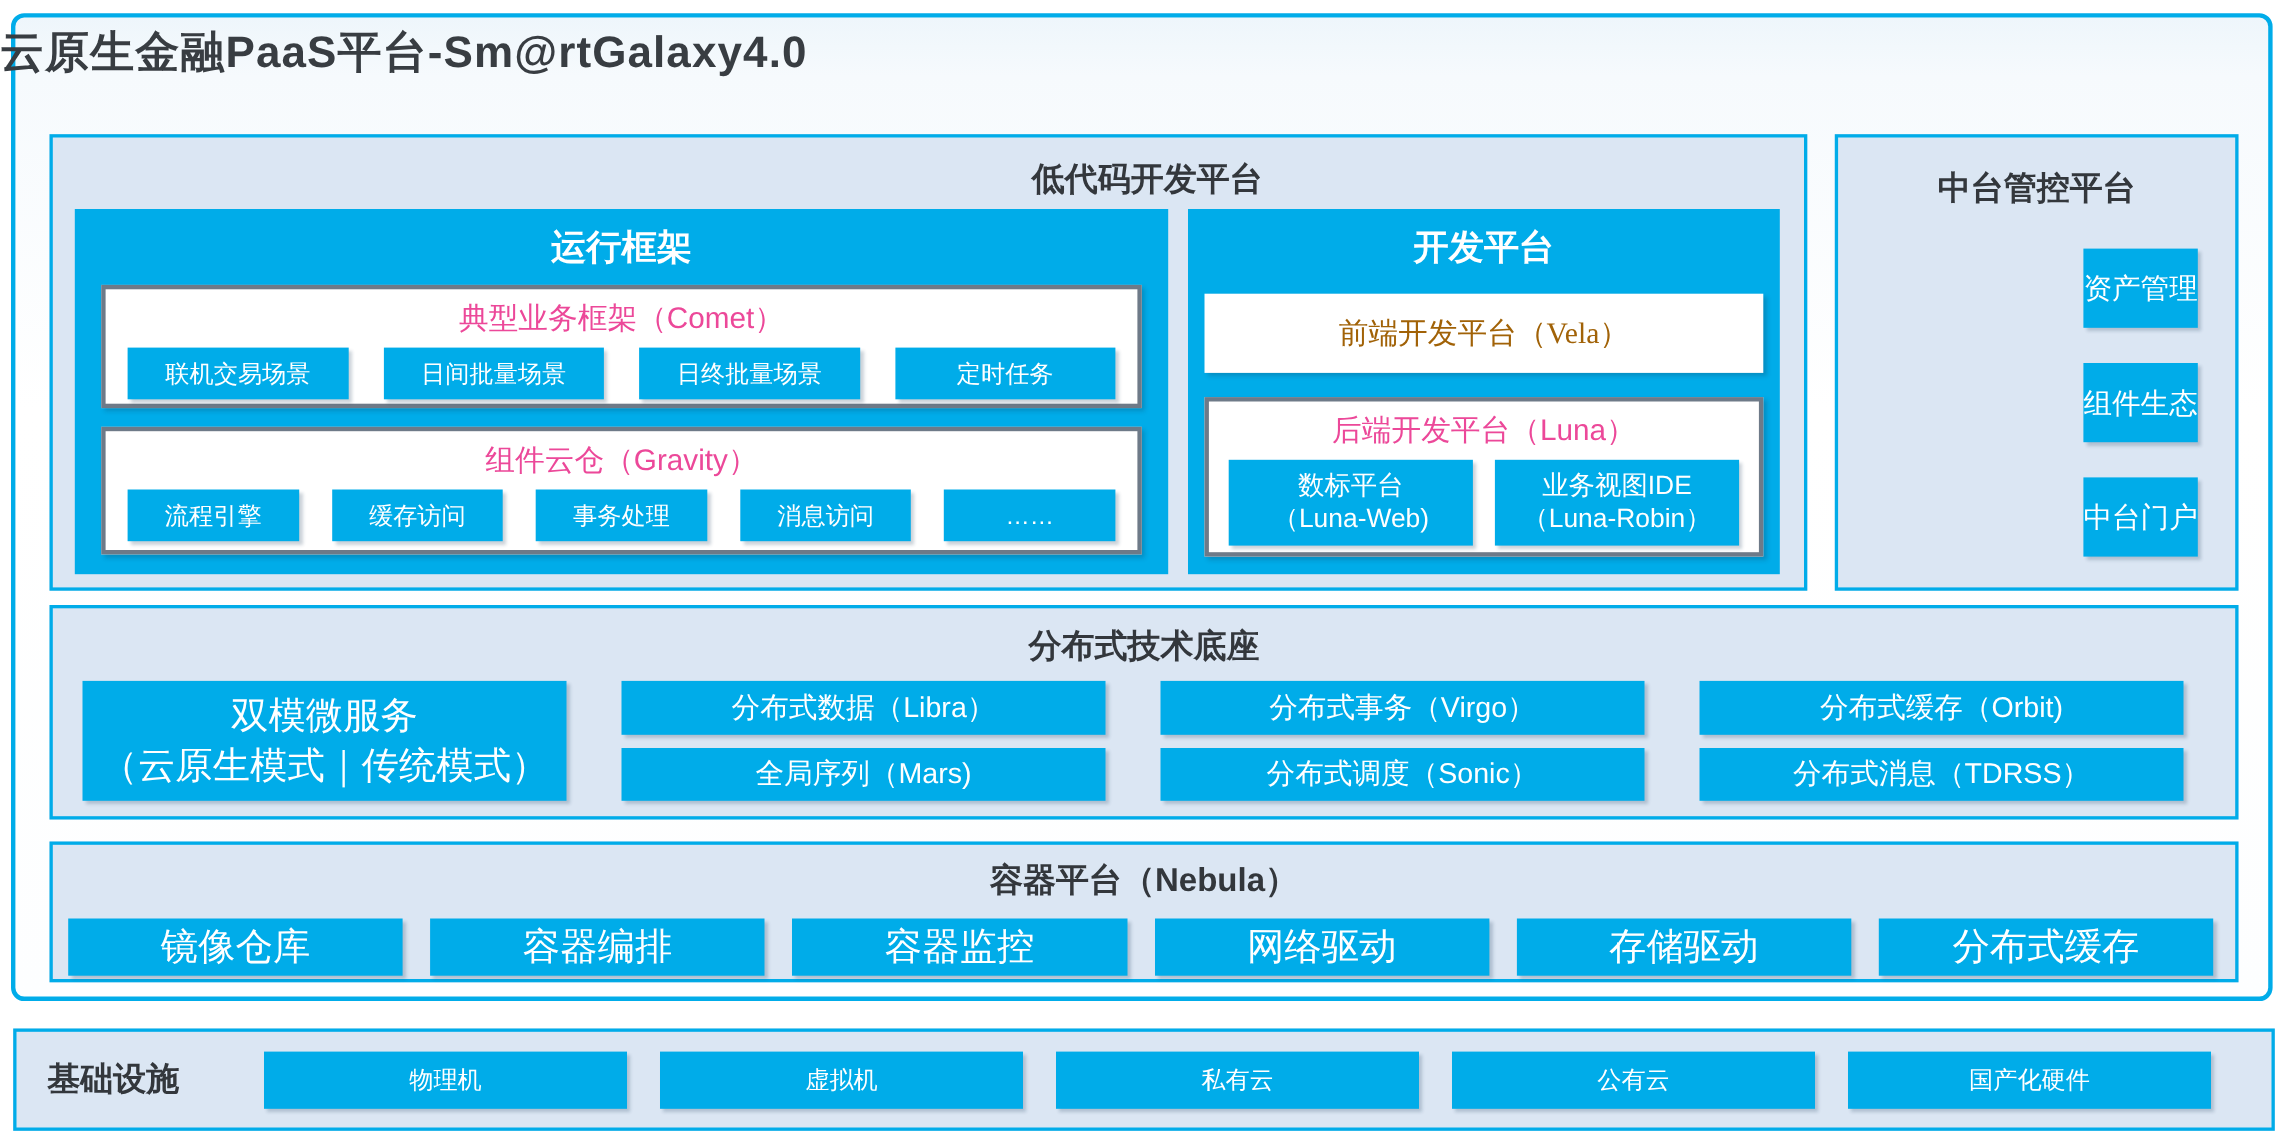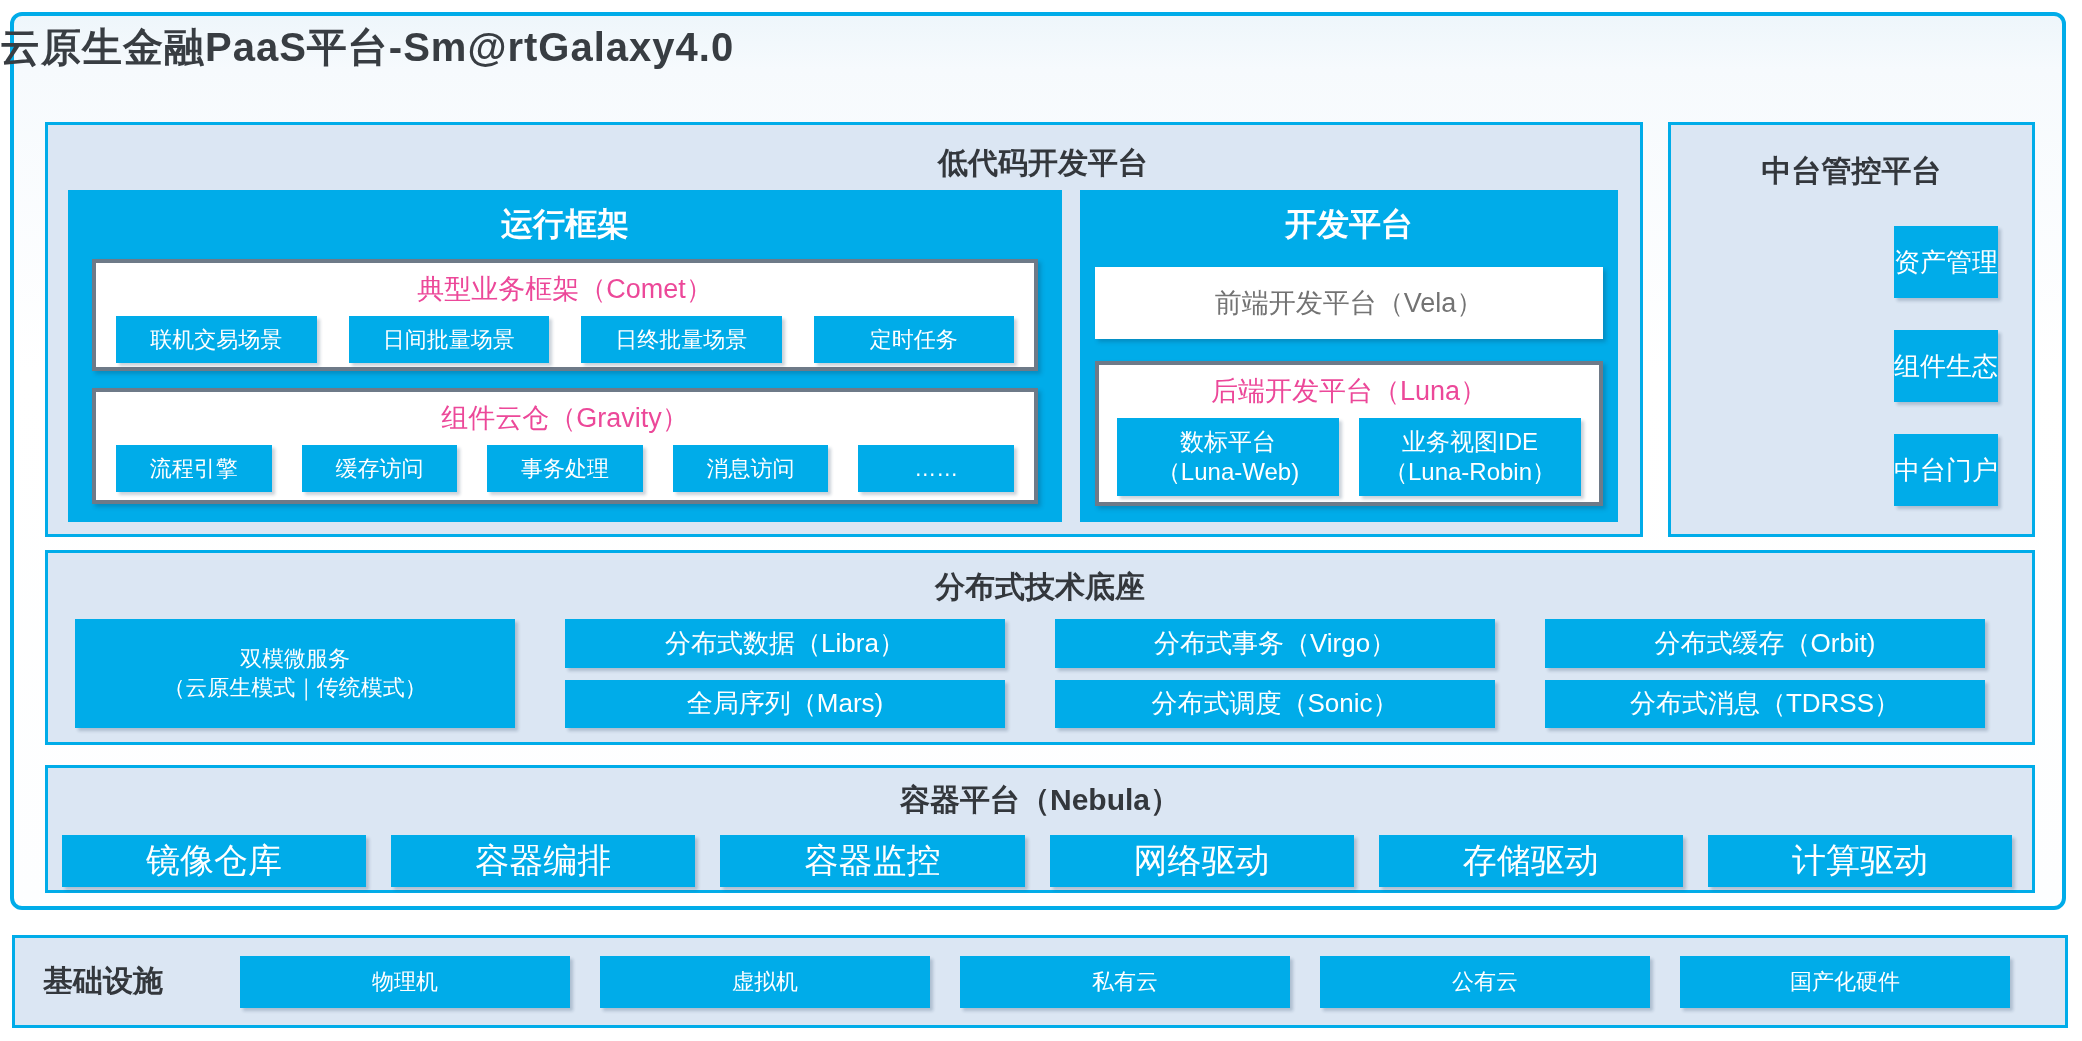--- a/index.html
+++ b/index.html
@@ -60,38 +60,39 @@
     background:var(--blue);color:#ffffff;
     display:flex;align-items:center;justify-content:center;text-align:center;
     box-shadow:3px 3px 3px rgba(20,50,80,0.22);
   }
   .btn-row{display:flex;gap:32px;padding:0 20px;}
   .btn-row .btn{flex:1;height:47px;font-size:22px;}
   .gravity-box .btn-row{gap:30px;}
   .vela-box{
     margin-top:8px;height:72px;background:#ffffff;flex:none;
     display:flex;align-items:center;justify-content:center;
-    font-size:27px;font-weight:500;color:#737373;
+    font-size:27px;font-weight:500;color:#a16207;
     box-shadow:3px 3px 4px rgba(20,50,80,0.25);
+    font-family:Liberation Serif, serif;
   }
   .luna-box{margin-top:22px;flex:1;}
   .luna-btn-row{display:flex;gap:20px;padding:0 18px;}
   .luna-btn{flex:1;height:78px;flex-direction:column;line-height:1.25;font-size:24px;}
   .mid-panel{flex:1;height:100%;}
   .mid-header{padding-top:26px;}
   .mid-body{padding:34px 34px 0;display:flex;flex-direction:column;gap:32px;align-items:flex-end;}
   .mid-btn{height:72px;font-size:26px;}
   .row2{position:absolute;left:45px;top:550px;width:1990px;height:195px;}
   .row2 .panel-header{padding-top:14px;}
   .row2-body{
     position:absolute;left:27px;right:47px;top:66px;bottom:14px;
     display:grid;grid-template-columns:repeat(4,1fr);
     column-gap:50px;row-gap:12px;
   }
-  .dual-box{grid-row:1/3;flex-direction:column;line-height:1.3;font-size:22px;}
+  .dual-box{grid-row:1/3;flex-direction:column;line-height:1.3;font-size:34px;}
   .dist-btn{font-size:26px;}
   .row3{position:absolute;left:45px;top:765px;width:1990px;height:128px;}
   .row3 .panel-header{padding-top:12px;}
   .row3-body{display:flex;gap:25px;margin:14px 20px 0 14px;}
   .row3-body .btn{flex:1;height:52px;font-size:34px;}
   .infra-panel{
     position:absolute;left:12px;top:935px;width:2056px;height:93px;
     display:flex;align-items:center;
   }
   .infra-label{
@@ -184,21 +185,21 @@
 </div>
 
 <div class="panel row3">
   <div class="panel-header">容器平台（Nebula）</div>
   <div class="row3-body">
     <div class="btn">镜像仓库</div>
     <div class="btn">容器编排</div>
     <div class="btn">容器监控</div>
     <div class="btn">网络驱动</div>
     <div class="btn">存储驱动</div>
-    <div class="btn">计算驱动</div>
+    <div class="btn">分布式缓存</div>
   </div>
 </div>
 
 <div class="panel infra-panel">
   <div class="infra-label">基础设施</div>
   <div class="infra-btns">
     <div class="btn">物理机</div>
     <div class="btn">虚拟机</div>
     <div class="btn">私有云</div>
     <div class="btn">公有云</div>

